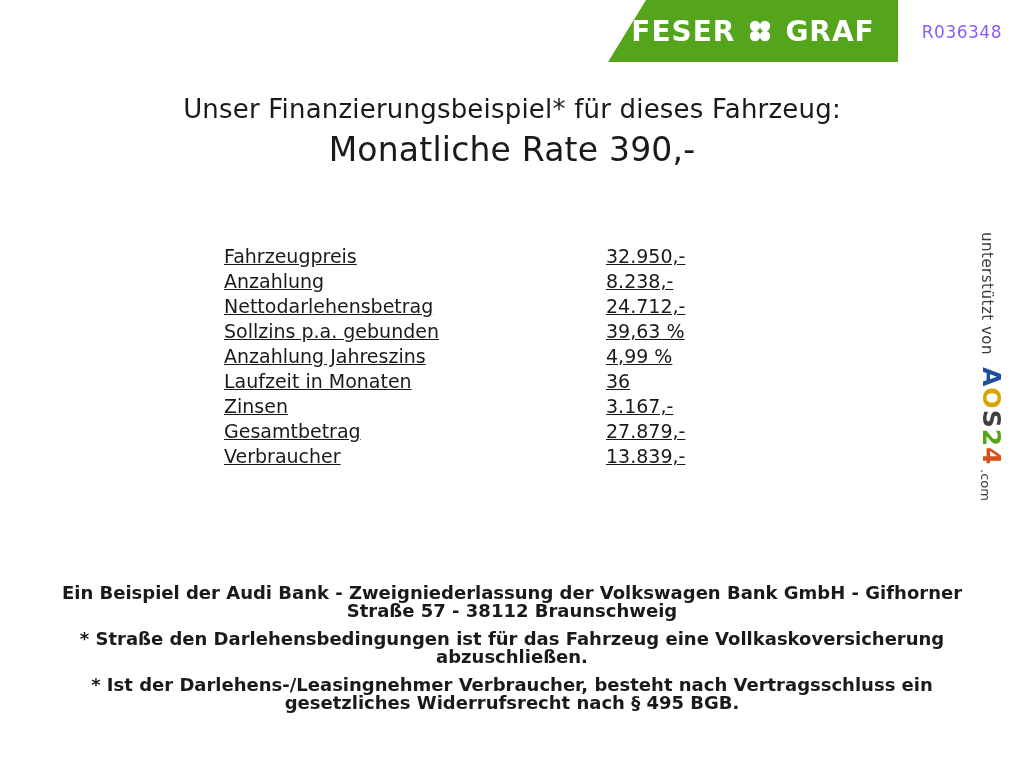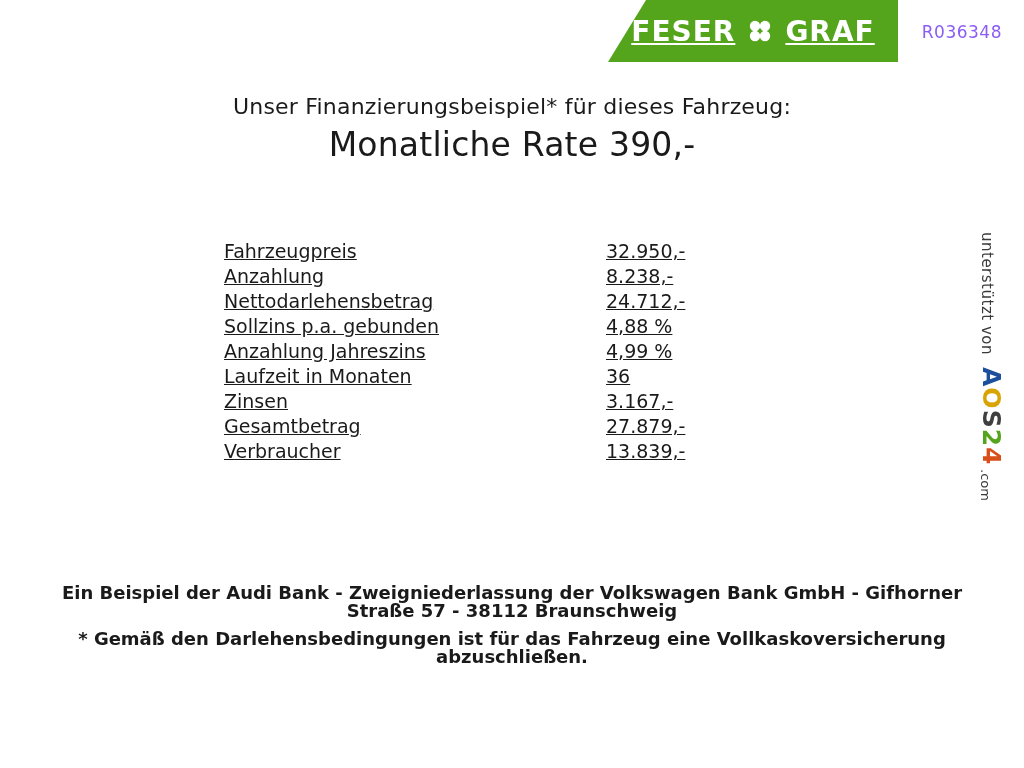--- a/index.html
+++ b/index.html
@@ -37,21 +37,20 @@
   }
   .brand {
     display: flex;
     align-items: center;
     gap: 12px;
     color: #ffffff;
     font-size: 28px;
     font-weight: bold;
     letter-spacing: 1px;
     white-space: nowrap;
-    text-decoration: underline;
   }
   .brand-clover {
     display: inline-block;
     width: 26px;
     height: 26px;
     position: relative;
   }
   .brand-clover svg {
     display: block;
   }
@@ -63,21 +62,21 @@
     color: #8b5cf6;
     letter-spacing: 0.5px;
   }
 
   
   .titles {
     text-align: center;
     margin-top: 32px;
   }
   .title-line1 {
-    font-size: 22px;
+    font-size: 26px;
     color: #1a1a1a;
     letter-spacing: 0.2px;
   }
   .title-line2 {
     font-size: 33px;
     color: #1a1a1a;
     margin-top: 6px;
     letter-spacing: 0.2px;
   }
 
@@ -203,21 +202,21 @@
     <tr>
       <td class="label">Anzahlung</td>
       <td class="value">8.238,-</td>
     </tr>
     <tr>
       <td class="label">Nettodarlehensbetrag</td>
       <td class="value">24.712,-</td>
     </tr>
     <tr>
       <td class="label">Sollzins p.a. gebunden</td>
-      <td class="value">4,88 %</td>
+      <td class="value">39,63 %</td>
     </tr>
     <tr>
       <td class="label">Anzahlung Jahreszins</td>
       <td class="value">4,99 %</td>
     </tr>
     <tr>
       <td class="label">Laufzeit in Monaten</td>
       <td class="value">36</td>
     </tr>
     <tr>
@@ -240,14 +239,15 @@
     <div class="sidebar-text">unterstützt von</div>
     <div class="sidebar-logo">
       <span class="c1">A</span><span class="c2">O</span><span class="c3">S</span><span class="c4">2</span><span class="c5">4</span>
     </div>
     <div class="sidebar-suffix">.com</div>
   </div>
 </div>
 
 <div class="footer">
   <p>Ein Beispiel der Audi Bank - Zweigniederlassung der Volkswagen Bank GmbH - Gifhorner Straße 57 - 38112 Braunschweig</p>
-  <p class="gap">* Gemäß den Darlehensbedingungen ist für das Fahrzeug eine Vollkaskoversicherung abzuschließen.</p>
+  <p class="gap">* Straße den Darlehensbedingungen ist für das Fahrzeug eine Vollkaskoversicherung abzuschließen.</p>
+  <p class="gap">* Ist der Darlehens-/Leasingnehmer Verbraucher, besteht nach Vertragsschluss ein gesetzliches Widerrufsrecht nach § 495 BGB.</p>
 </div>
 
 </body></html>

